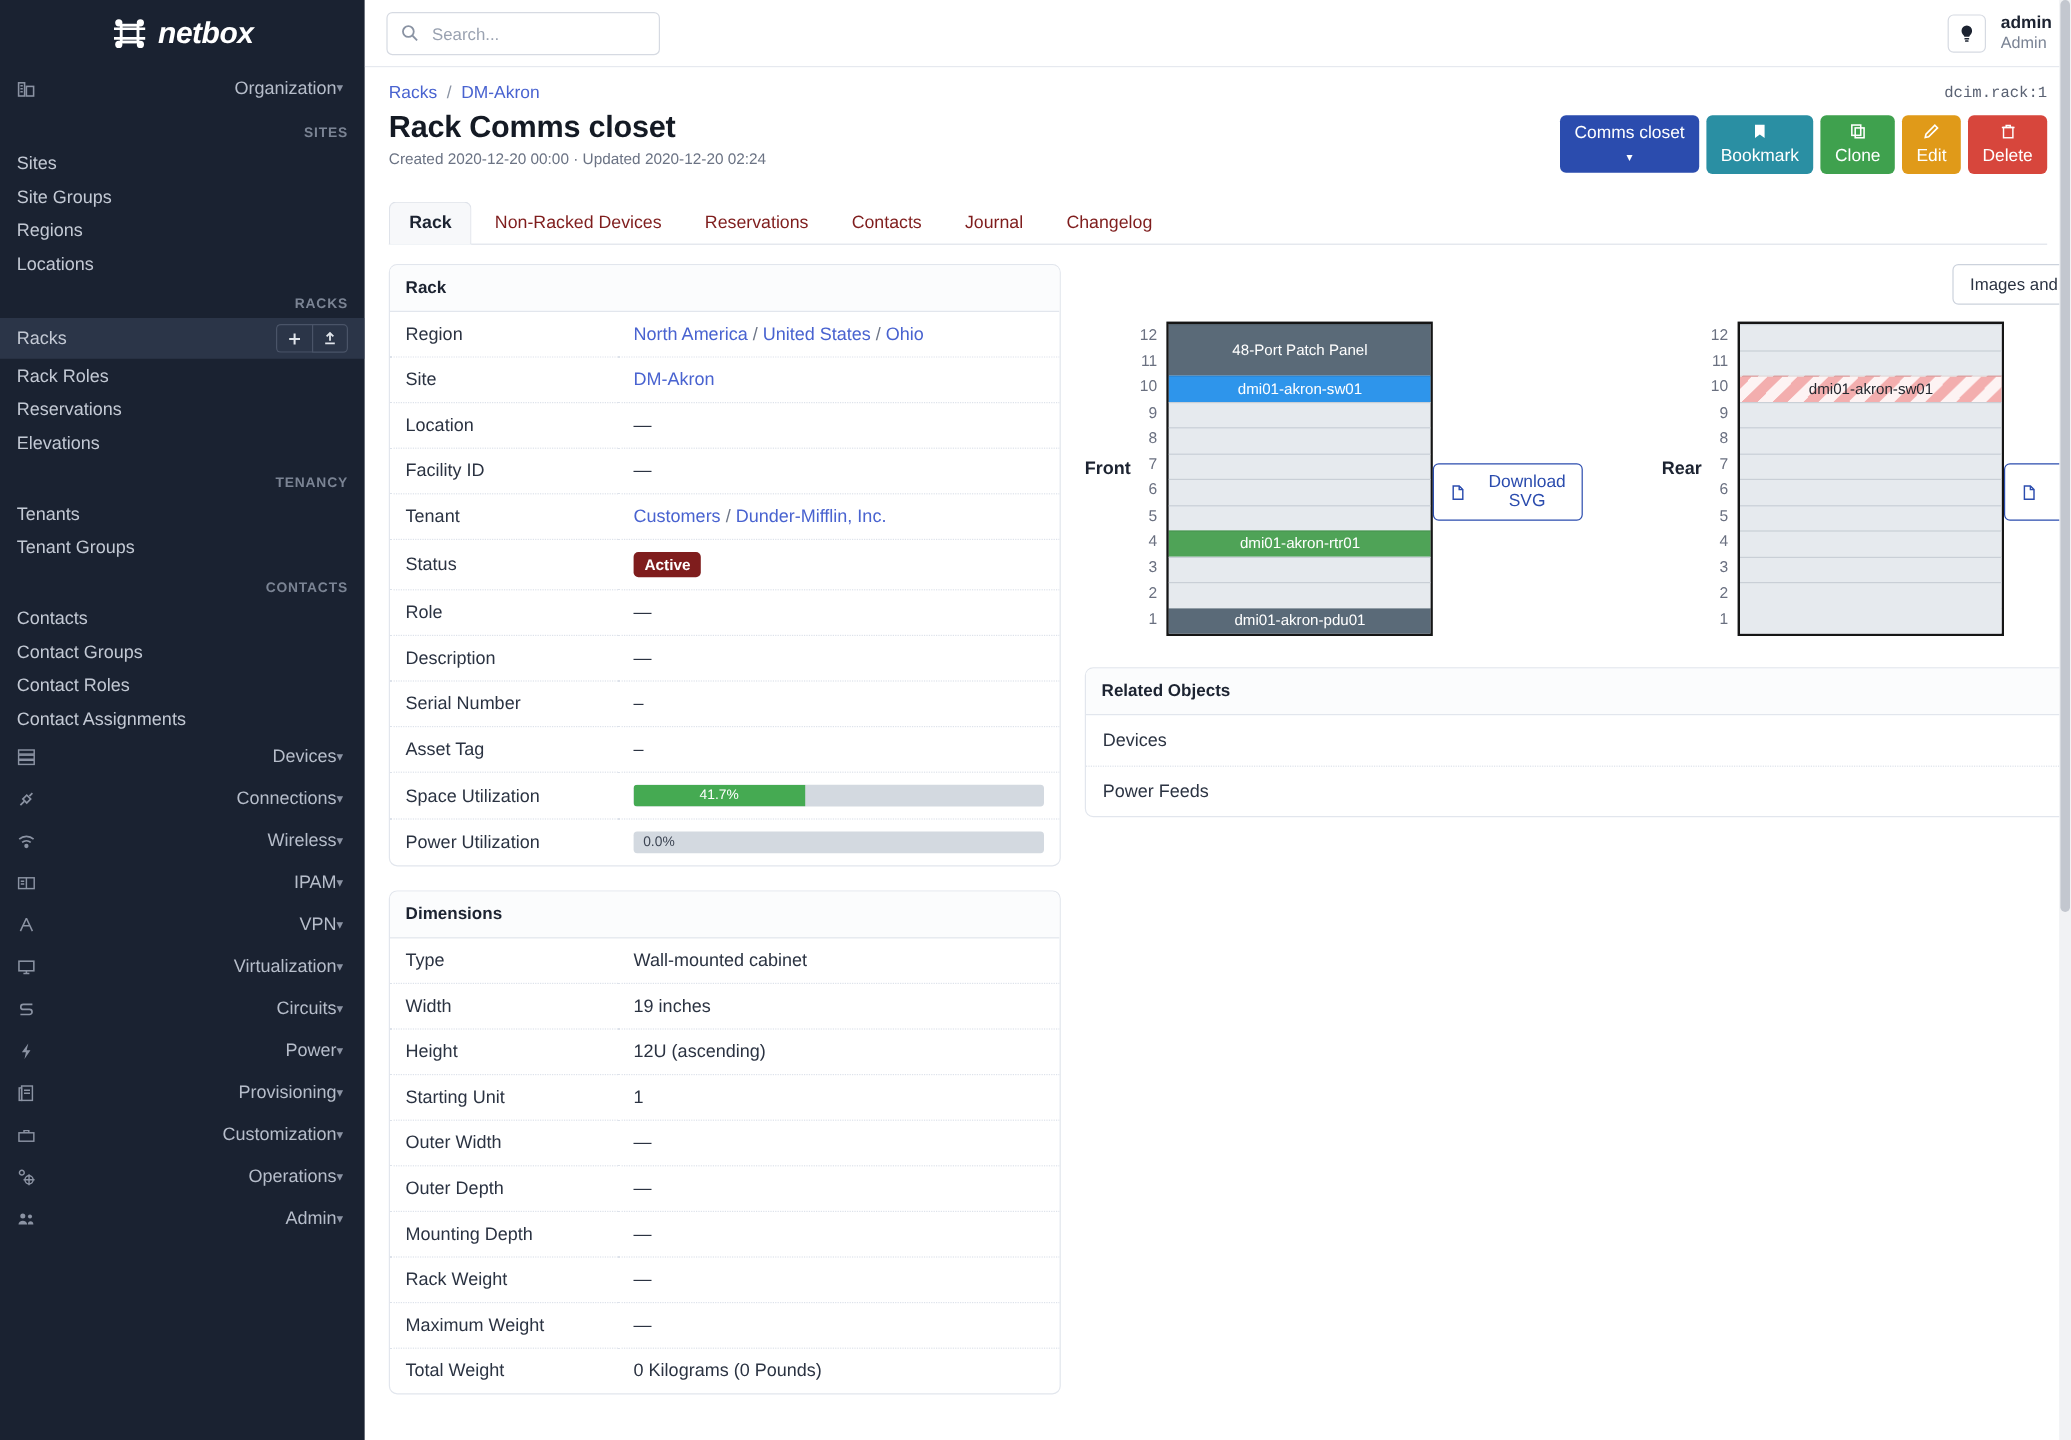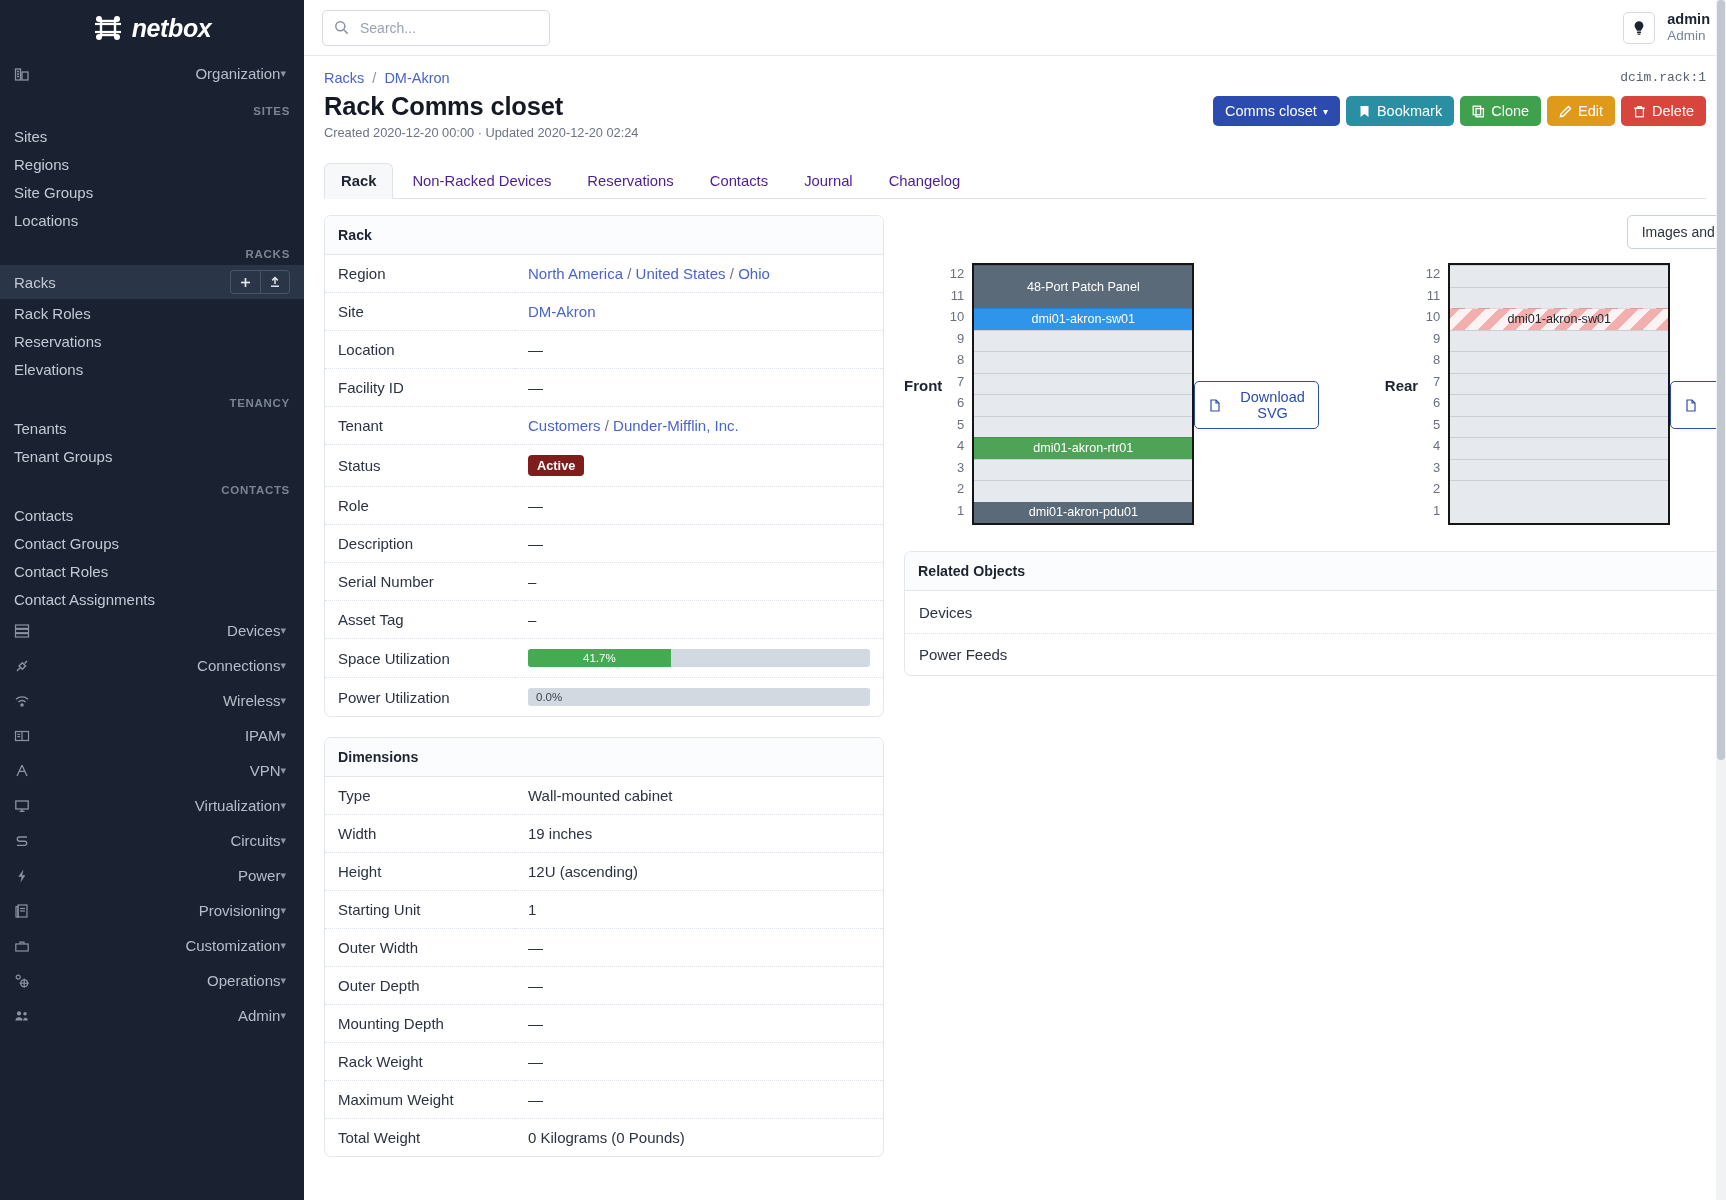--- a/index.html
+++ b/index.html
@@ -108,35 +108,36 @@
   .page-sub { font-size:12.8px; color:#6b7384; margin-top:4px; }
 
   .actions { margin-left:auto; display:flex; gap:6px; align-items:flex-start; padding-top:4px; }
   .btn {
     border:none; border-radius:5px;
     padding:7px 12px;
     font-family:inherit; font-size:14.5px; font-weight:400;
     color:#fff; cursor:pointer;
     display:flex; align-items:center; gap:6px;
     white-space:nowrap;
+    flex-direction:column;
   }
   .btn-primary { background:#2b4cae; }
   .btn-info    { background:#2a8fa3; }
   .btn-green   { background:#3fa14e; }
   .btn-amber   { background:#e09a19; }
   .btn-red     { background:#d7463c; }
 
   .tabs {
     display:flex; gap:2px;
     margin:22px 20px 0 20px;
     border-bottom:1px solid #dfe3ea;
   }
   .tab {
     padding:9px 16px;
-    font-size:14.8px; color:#4c1d95;
+    font-size:14.8px; color:#7f1d1d;
     cursor:pointer;
     border:1px solid transparent;
     border-bottom:none;
     border-radius:6px 6px 0 0;
     position:relative; top:1px;
   }
   .tab.active {
     color:#1c2331; font-weight:700;
     background:#f7f8fa;
     border-color:#dfe3ea;
@@ -306,24 +307,24 @@
         </span>
         <span class="glabel">Organization</span>
         <span class="chev">▾</span>
       </div>
 
       <div class="nav-section">SITES</div>
       <div class="nav-item">
         <span>Sites</span>
       </div>
       <div class="nav-item">
+        <span>Site Groups</span>
+      </div>
+      <div class="nav-item">
         <span>Regions</span>
-      </div>
-      <div class="nav-item">
-        <span>Site Groups</span>
       </div>
       <div class="nav-item">
         <span>Locations</span>
       </div>
 
       <div class="nav-section">RACKS</div>
       <div class="nav-item active">
         <span>Racks</span>
         <span class="btns">
           <button class="nav-btn">

